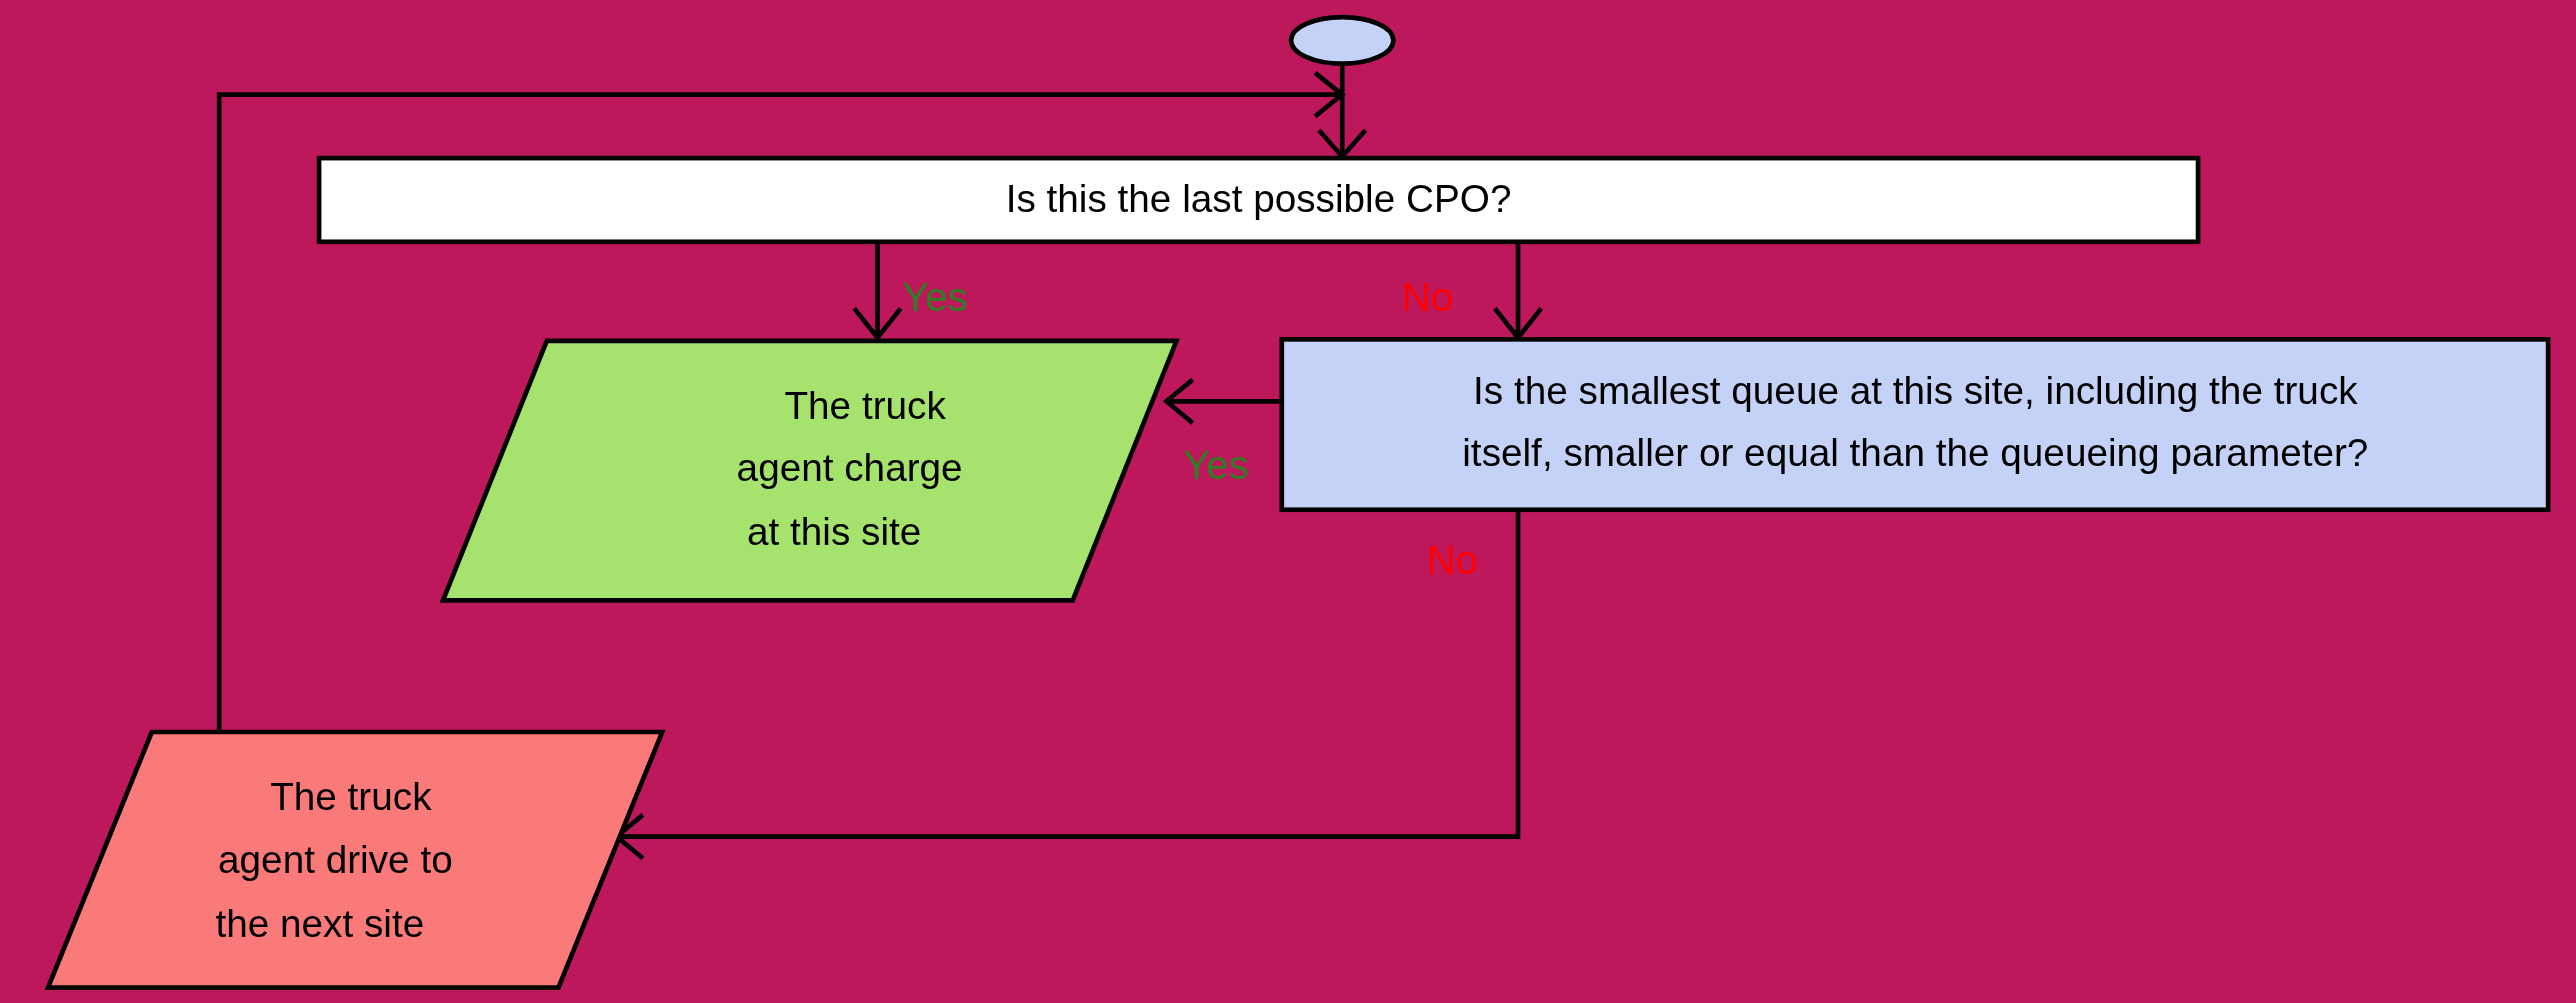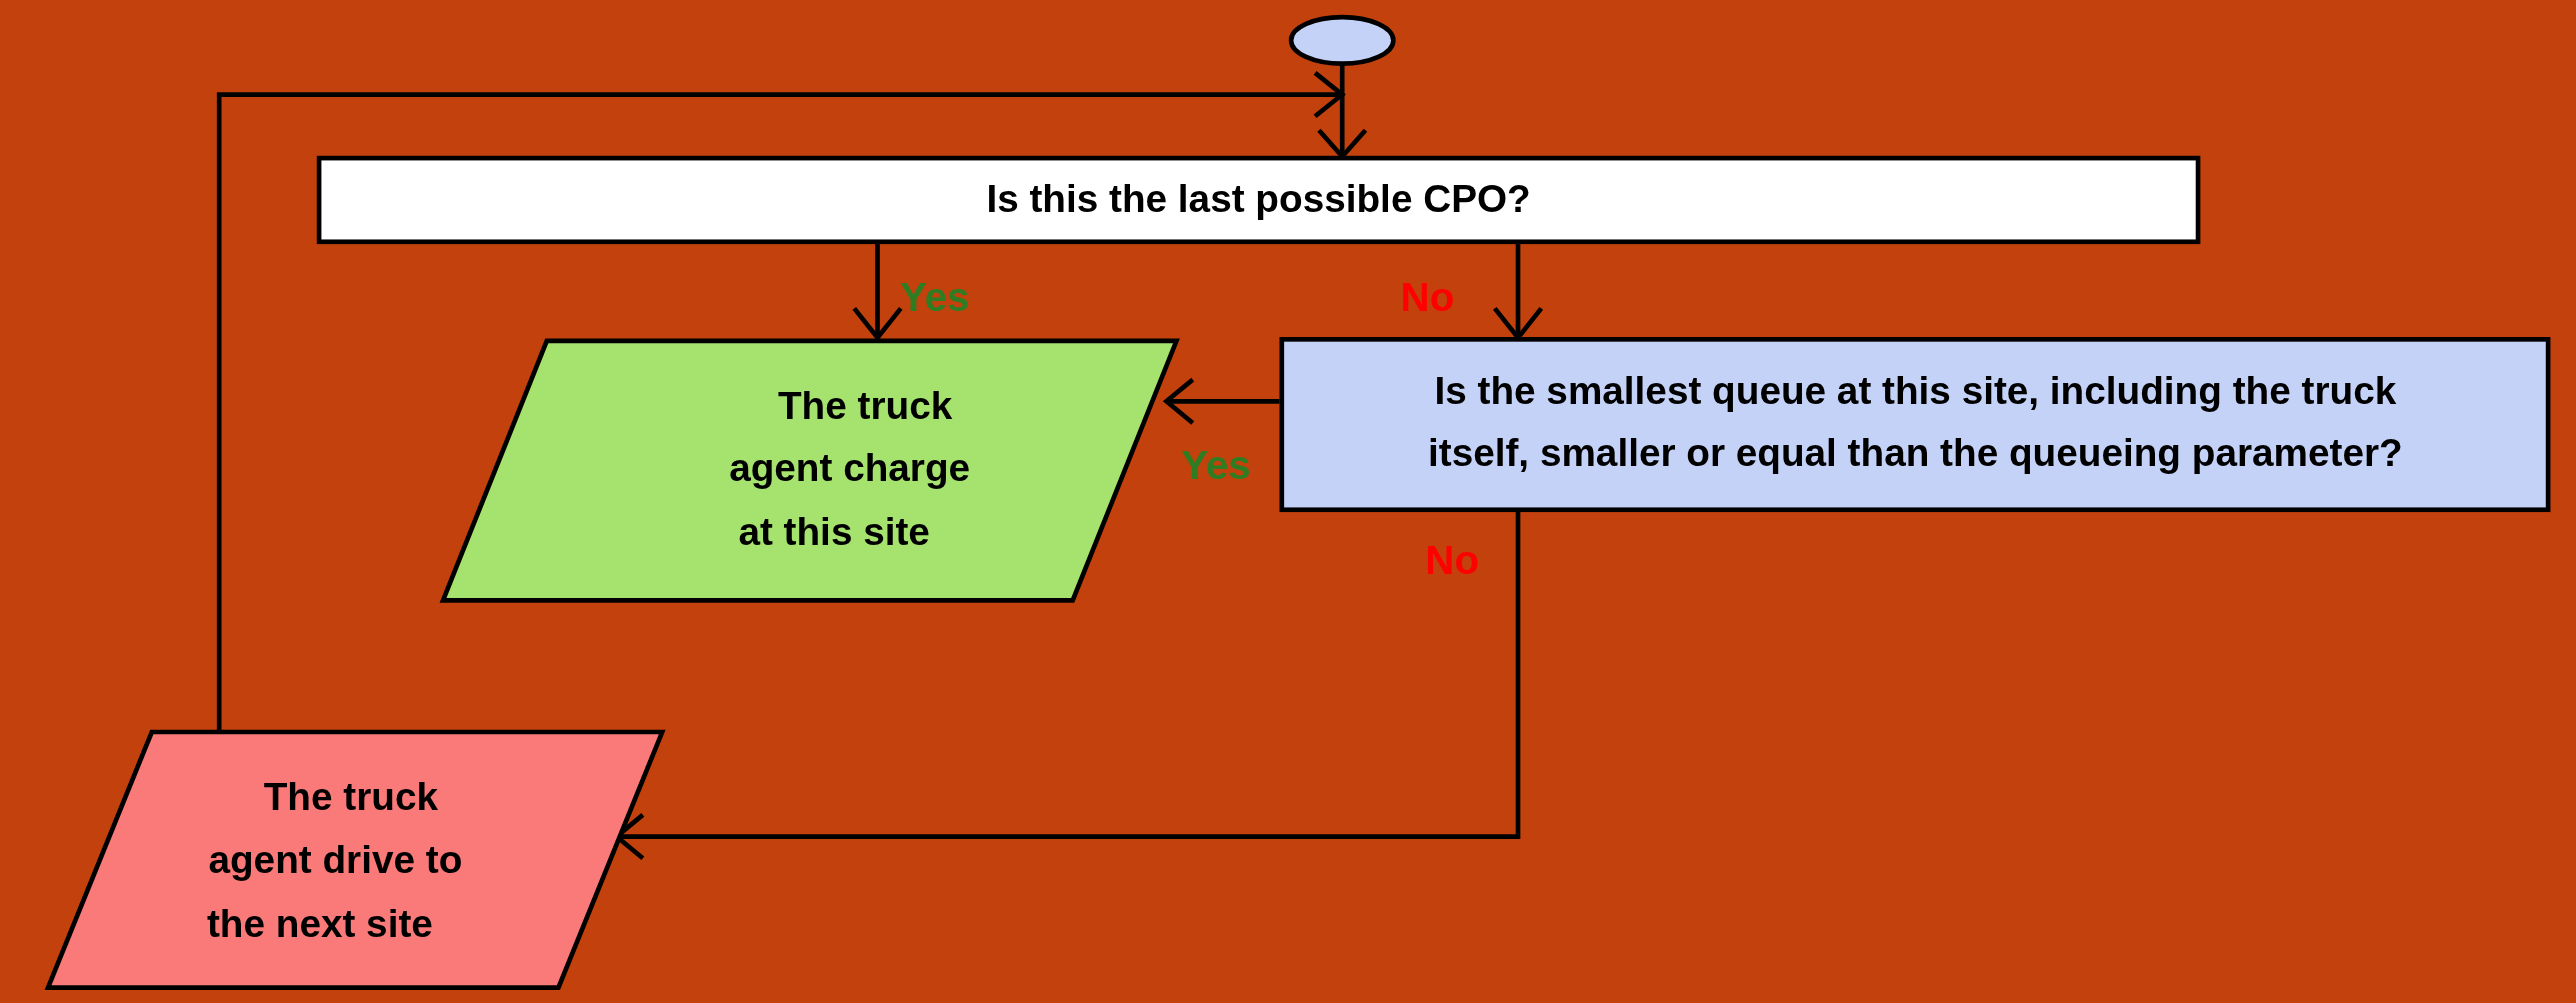--- a/index.html
+++ b/index.html
@@ -10,22 +10,21 @@
   body {
     width: 2576px;
     height: 1004px;
     font-family: "Liberation Sans", sans-serif;
     overflow: hidden;
   }
   #flowchart-root {
     position: relative;
     width: 2576px;
     height: 1004px;
-    background: #c2410c;
-    font-weight: bold;
+    background: #be185d;
   }
   svg.flow-canvas {
     position: absolute;
     top: 0;
     left: 0;
     width: 2576px;
     height: 1004px;
   }
   .node-shape {
     stroke: #000000;

